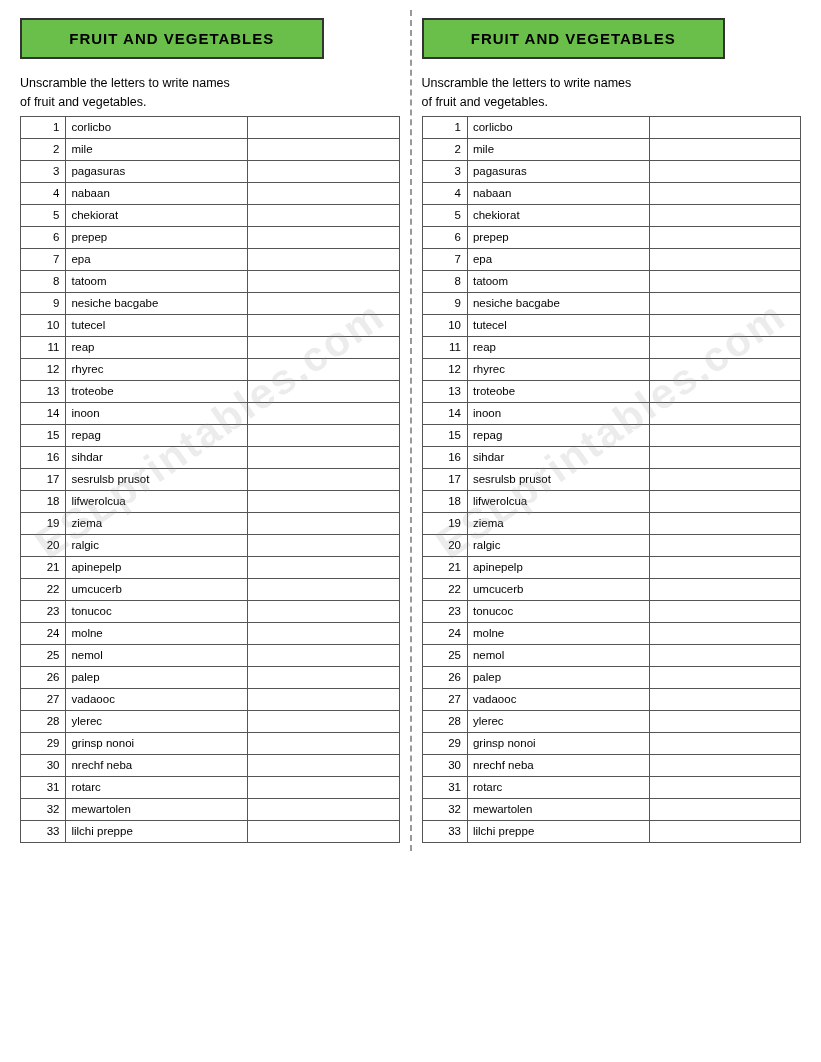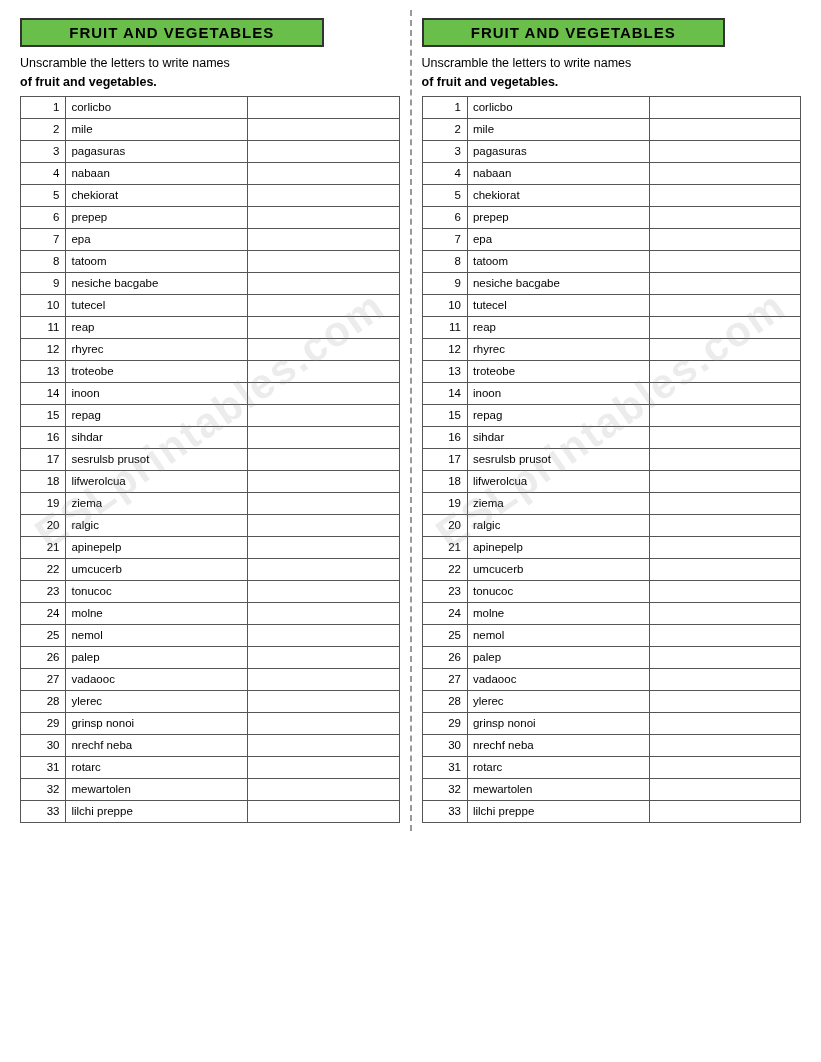--- a/index.html
+++ b/index.html
@@ -29,37 +29,37 @@
     .divider {
       width: 2px;
       background: transparent;
       border-left: 2px dashed #999;
       align-self: stretch;
     }
     .title-box {
       background: #6abf4b;
       border: 2px solid #333;
       text-align: center;
-      padding: 4px 10px;
-      margin-bottom: 7px;
+      padding: 10px 10px;
+      margin-bottom: 15px;
       display: inline-block;
       width: 80%;
     }
     .title-box span {
       font-weight: bold;
       font-size: 15px;
       color: #000;
       letter-spacing: 1px;
     }
     .subtitle {
       font-size: 12.5px;
       line-height: 1.5;
     }
     .subtitle b {
-      font-weight: bold;
+      font-weight: normal;
     }
     table {
       width: 100%;
       border-collapse: collapse;
       margin-top: 4px;
     }
     table td {
       border: 1px solid #555;
       padding: 2px 5px;
       height: 22px;

